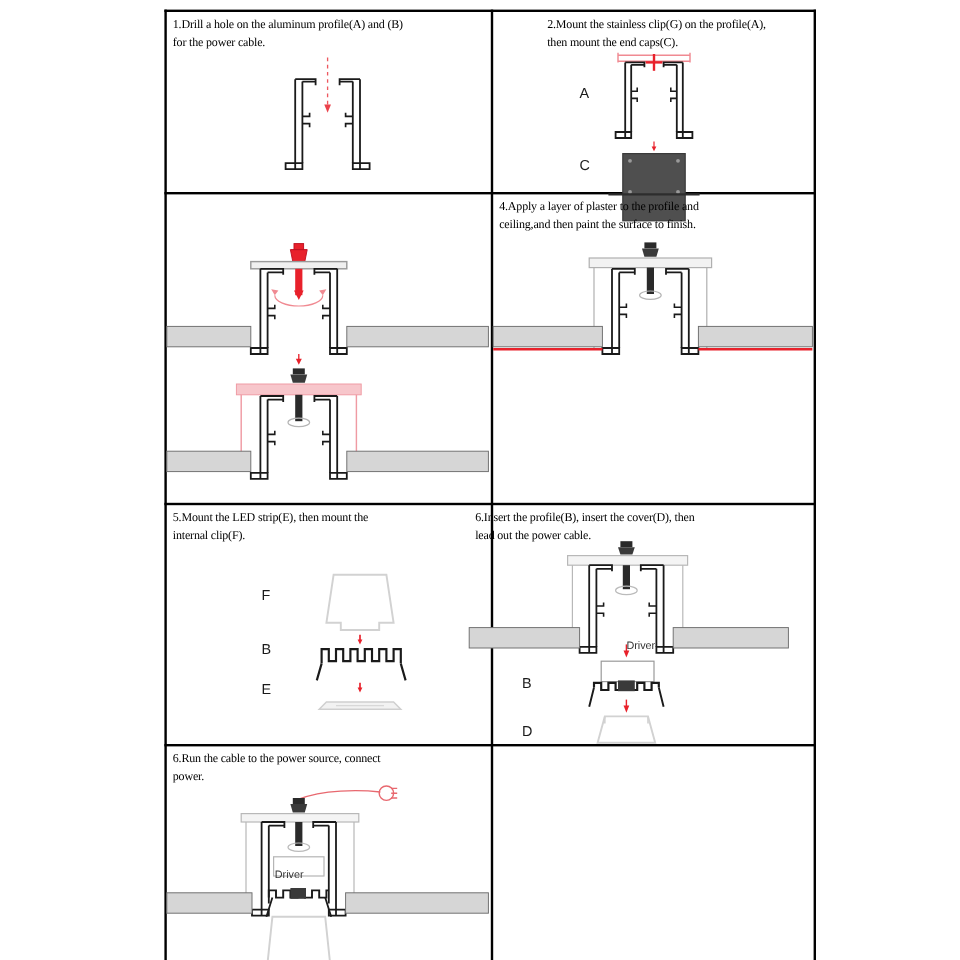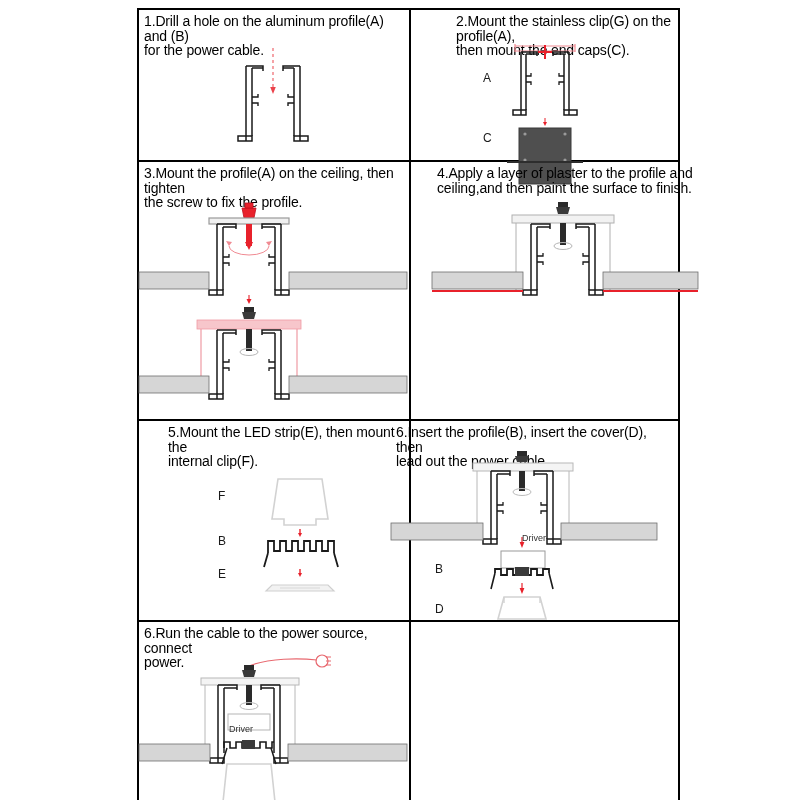--- a/index.html
+++ b/index.html
@@ -32,26 +32,27 @@
   .grid-v {
     position: absolute;
     width: 2px;
     background: #000;
   }
   .cell {
     position: absolute;
     box-sizing: border-box;
   }
   .caption {
-    font-size: 14px;
+    font-size: 10px;
     line-height: 14.5px;
     letter-spacing: -0.15px;
     padding-left: 5px;
     padding-top: 4px;
     white-space: pre-line;
+    font-family: Liberation Serif, serif;
   }
   .fig {
     position: absolute;
   }
   .lbl {
     position: absolute;
     font-size: 12px;
     line-height: 12px;
     font-family: "Liberation Sans", sans-serif;
     color: #1a1a1a;
@@ -151,22 +152,20 @@
           <circle cx="154" cy="100" r="1.6" fill="#9a9a9a"></circle>
           <circle cx="114" cy="126" r="1.6" fill="#9a9a9a"></circle>
           <circle cx="154" cy="126" r="1.6" fill="#9a9a9a"></circle>
           <line x1="96" y1="128" x2="172" y2="128" stroke="#2d2d2d" stroke-width="2"></line>
         </g>
       </svg>
     </div>
   </div>
 
   <div class="cell" style="left:139px; top:162px; width:268px; height:255px;">
-    <div class="caption">3.Mount the profile(A) on the ceiling, then tighten
-the screw to fix the profile.</div>
 
     <div class="fig" style="left:0; top:32px; width:268px; height:110px;">
       <svg width="268" height="110" viewBox="0 0 268 110">
 
         <g>
           <path d="M103,14 L117,14 L115,24 L105,24 Z" fill="#e8212b" stroke="#c01020" stroke-width="0.8"></path>
           <rect x="106" y="9" width="8" height="5" fill="#e8212b" stroke="#c01020" stroke-width="0.8"></rect>
         </g>
 
         <g fill="none" stroke="#9a9a9a" stroke-width="1.2">
@@ -243,21 +242,21 @@
         </g>
 
         <g>
           <rect x="0" y="74" width="70" height="17" fill="#d6d6d6" stroke="#6e6e6e" stroke-width="0.8"></rect>
           <rect x="150" y="74" width="118" height="17" fill="#d6d6d6" stroke="#6e6e6e" stroke-width="0.8"></rect>
         </g>
       </svg>
     </div>
   </div>
 
-  <div class="cell" style="left:432px; top:162px; width:302px; height:255px;">
+  <div class="cell" style="left:411px; top:162px; width:302px; height:255px;">
     <div class="caption">4.Apply a layer of plaster to the profile and
 ceiling,and then paint the surface to finish.</div>
 
     <div class="fig" style="left:0; top:36px; width:266px; height:120px;">
       <svg width="266" height="120" viewBox="0 0 266 120">
 
         <g>
           <rect x="126" y="4" width="10" height="5" fill="#2a2a2a"></rect>
           <path d="M124,9 L138,9 L136,16 L126,16 Z" fill="#3a3a3a"></path>
         </g>
@@ -293,21 +292,21 @@
         </g>
 
         <g>
           <line x1="0" y1="93" x2="91" y2="93" stroke="#e8212b" stroke-width="2.2"></line>
           <line x1="171" y1="93" x2="266" y2="93" stroke="#e8212b" stroke-width="2.2"></line>
         </g>
       </svg>
     </div>
   </div>
 
-  <div class="cell" style="left:139px; top:421px; width:268px; height:197px;padding-left:24px;">
+  <div class="cell" style="left:139px; top:421px; width:268px; height:197px;">
     <div class="caption">5.Mount the LED strip(E), then mount the
 internal clip(F).</div>
 
     <div class="lbl" style="left:79px; top:69px;">F</div>
     <div class="lbl" style="left:79px; top:114px;">B</div>
     <div class="lbl" style="left:79px; top:147px;">E</div>
 
     <div class="fig" style="left:0; top:52px; width:268px; height:140px;">
       <svg width="268" height="140" viewBox="0 0 268 140">
 

